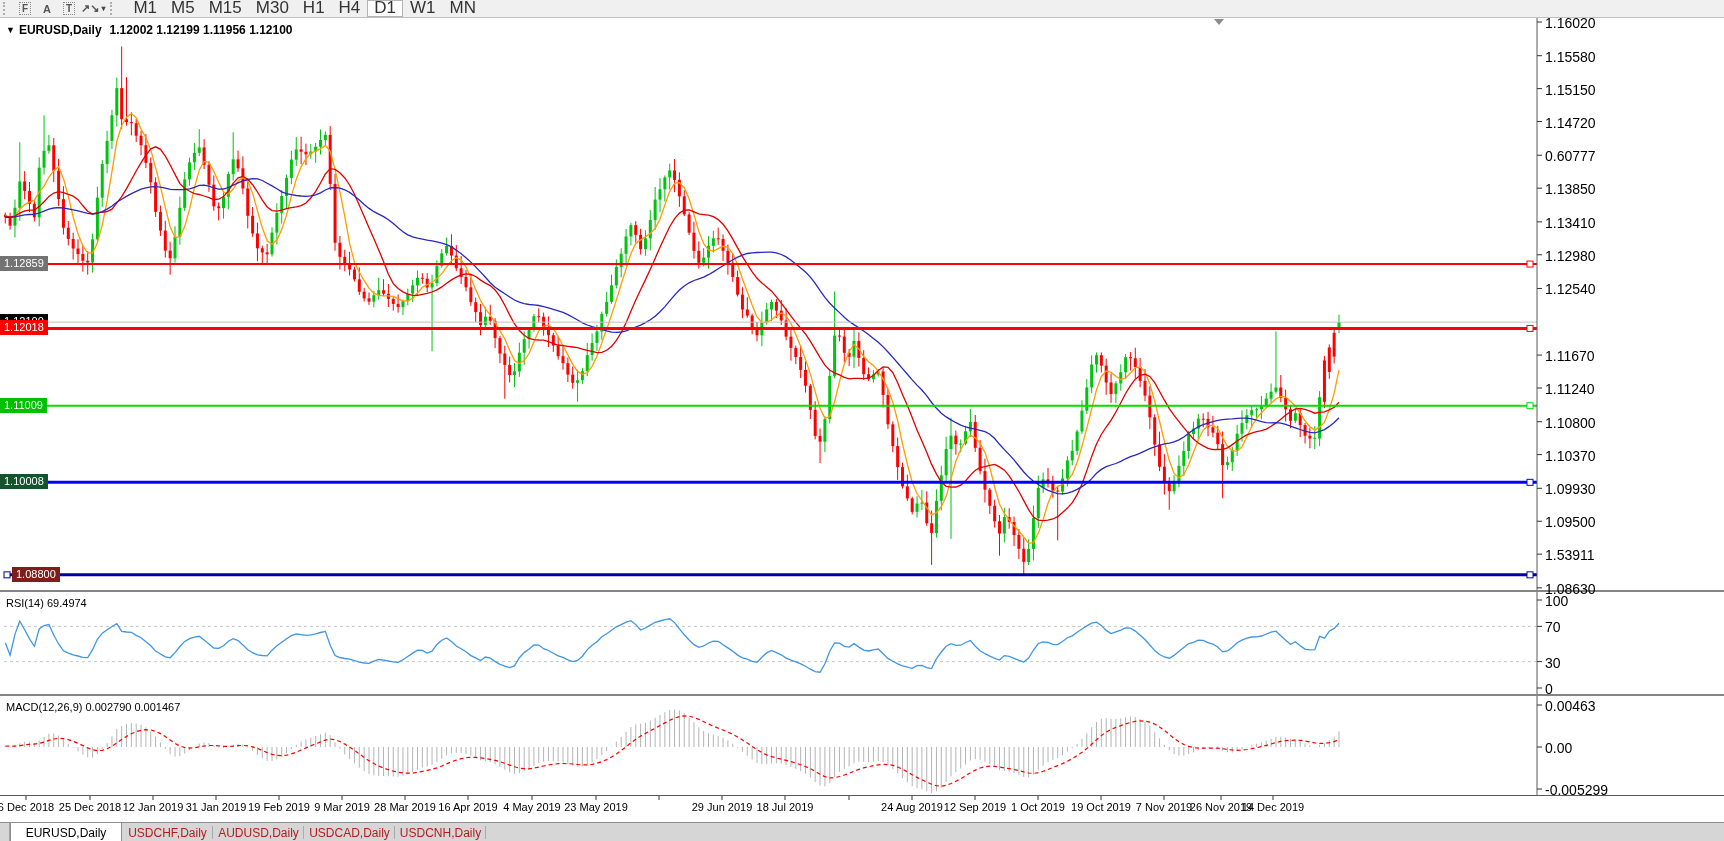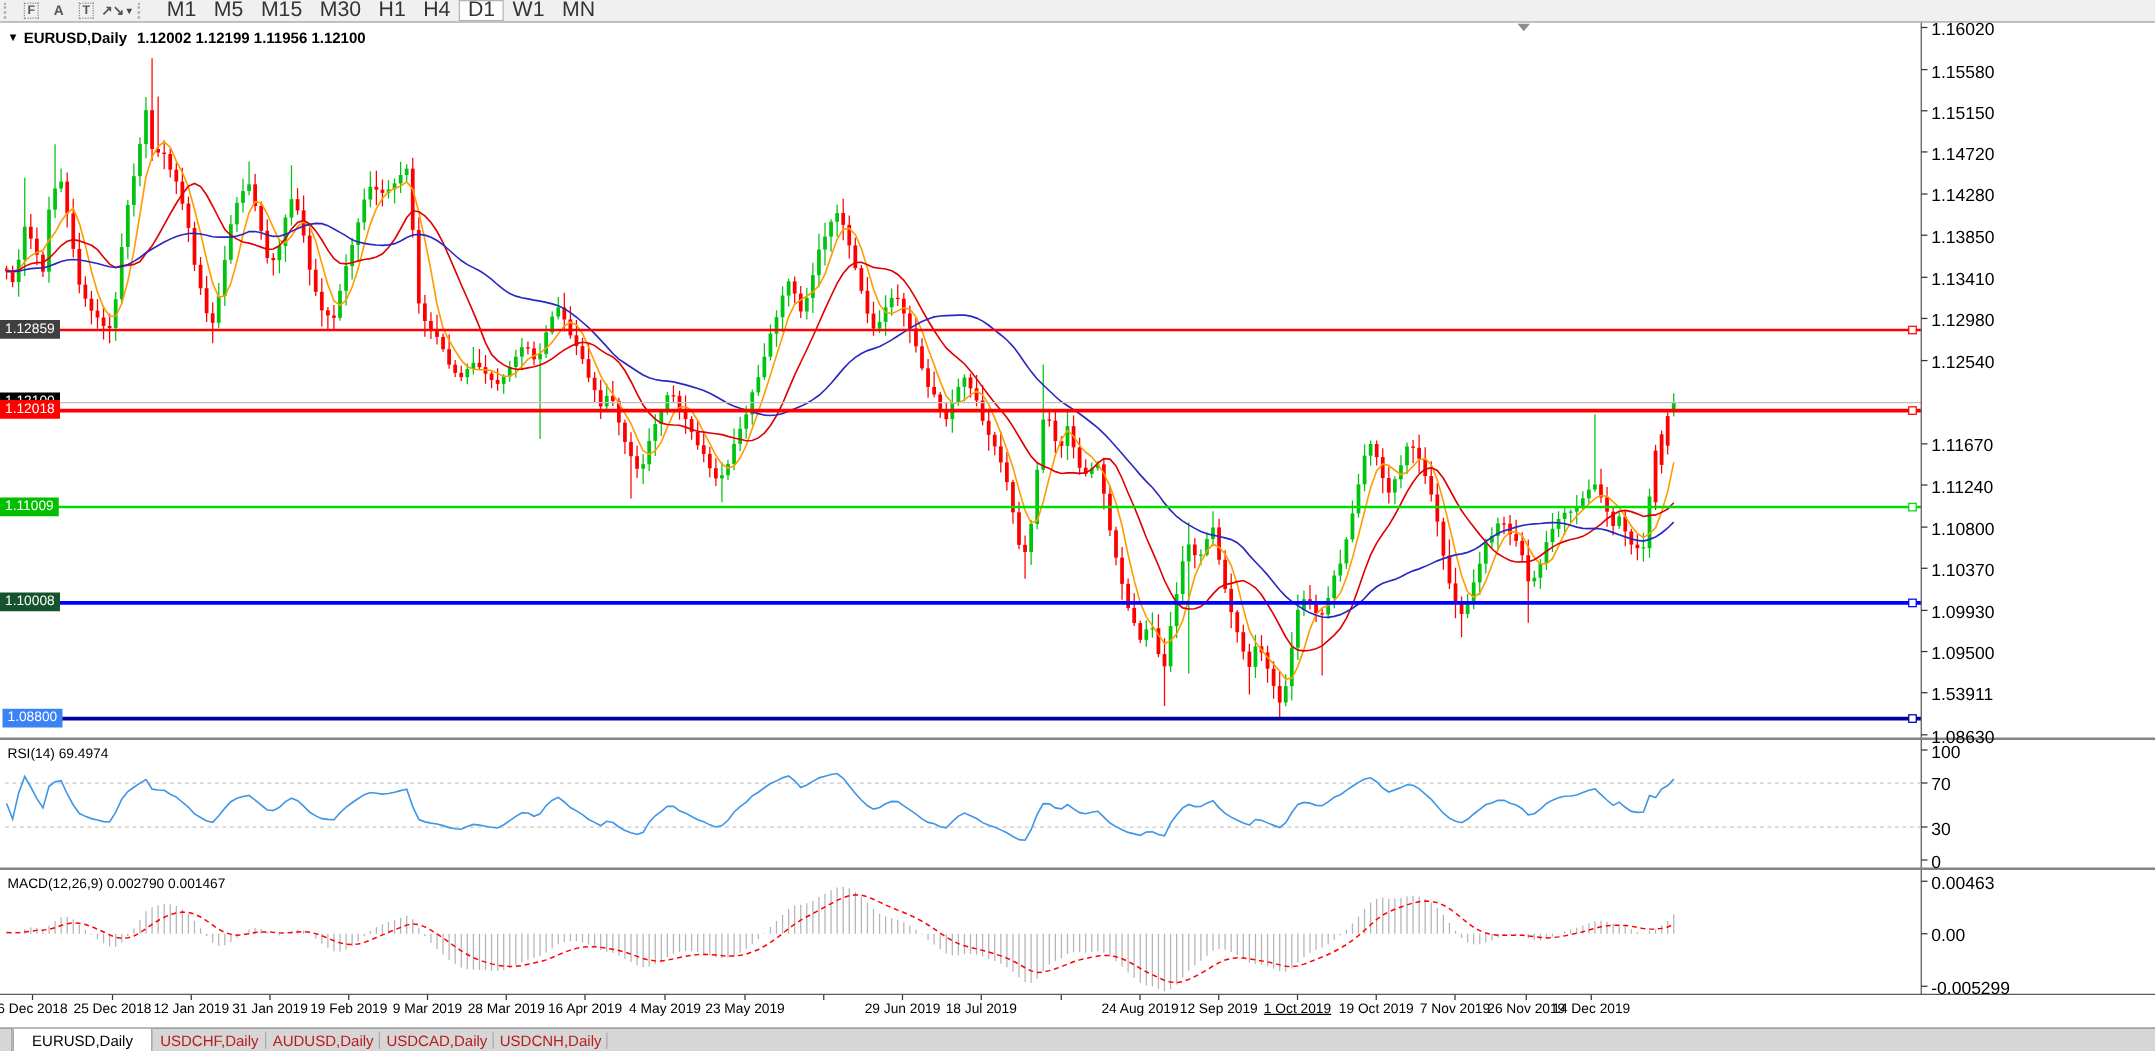--- a/index.html
+++ b/index.html
@@ -1006,21 +1006,21 @@
 </div>
 <div class="abs panel-title" style="left:6px;top:701px;">
   <span>MACD(12,26,9)</span>&nbsp;<span>0.002790</span>&nbsp;<span>0.001467</span>
 </div>
 
 <div id="labels-layer">
     <span class="abs tick-label" style="left: 1545px; top: 15px;">1.16020</span>
     <span class="abs tick-label" style="left: 1545px; top: 48.6908px;">1.15580</span>
     <span class="abs tick-label" style="left: 1545px; top: 81.6159px;">1.15150</span>
     <span class="abs tick-label" style="left: 1545px; top: 114.541px;">1.14720</span>
-    <span class="abs tick-label" style="left: 1545px; top: 148.232px;">1.14280</span>
+    <span class="abs tick-label" style="left: 1545px; top: 148.232px;">0.60777</span>
     <span class="abs tick-label" style="left: 1545px; top: 181.157px;">1.13850</span>
     <span class="abs tick-label" style="left: 1545px; top: 214.848px;">1.13410</span>
     <span class="abs tick-label" style="left: 1545px; top: 247.773px;">1.12980</span>
     <span class="abs tick-label" style="left: 1545px; top: 281.464px;">1.12540</span>
     <span class="abs tick-label" style="left: 1545px; top: 348.079px;">1.11670</span>
     <span class="abs tick-label" style="left: 1545px; top: 381.005px;">1.11240</span>
     <span class="abs tick-label" style="left: 1545px; top: 414.695px;">1.10800</span>
     <span class="abs tick-label" style="left: 1545px; top: 447.62px;">1.10370</span>
     <span class="abs tick-label" style="left: 1545px; top: 481.311px;">1.09930</span>
     <span class="abs tick-label" style="left: 1545px; top: 514.236px;">1.09500</span>
@@ -1042,31 +1042,31 @@
     <span class="abs date-label" style="left: 405px; top: 801px;">28 Mar 2019</span>
     <span class="abs date-label" style="left: 468px; top: 801px;">16 Apr 2019</span>
     <span class="abs date-label" style="left: 532px; top: 801px;">4 May 2019</span>
     <span class="abs date-label" style="left: 596px; top: 801px;">23 May 2019</span>
     <span class="abs date-label" style="left: 659px; top: 848px;">11 Jun 2019</span>
     <span class="abs date-label" style="left: 722px; top: 801px;">29 Jun 2019</span>
     <span class="abs date-label" style="left: 785px; top: 801px;">18 Jul 2019</span>
     <span class="abs date-label" style="left: 871px; top: 801px; margin-top: 28px;">6 Aug 2019</span>
     <span class="abs date-label" style="left: 912px; top: 801px;">24 Aug 2019</span>
     <span class="abs date-label" style="left: 975px; top: 801px;">12 Sep 2019</span>
-    <span class="abs date-label" style="left: 1038px; top: 801px; text-decoration: underline;">1 Oct 2019</span>
+    <span class="abs date-label" style="left: 1038px; top: 801px;">1 Oct 2019</span>
     <span class="abs date-label" style="left: 1101px; top: 801px;">19 Oct 2019</span>
     <span class="abs date-label" style="left: 1164px; top: 801px;">7 Nov 2019</span>
     <span class="abs date-label" style="left: 1221px; top: 801px;">26 Nov 2019</span>
     <span class="abs date-label" style="left: 1273px; top: 801px;">14 Dec 2019</span>
-    <span class="abs badge" style="left: 0px; top: 256.038px; background: #404040;">1.12859</span>
+    <span class="abs badge" style="left: 0px; top: 256.038px; background: #737373;">1.12859</span>
     <span class="abs badge" style="left: 0px; top: 314.154px; background: rgb(0, 0, 0);">1.12100</span>
     <span class="abs badge" style="left: 0px; top: 320.433px; background: rgb(255, 0, 0);">1.12018</span>
     <span class="abs badge" style="left: 0px; top: 397.692px; background: rgb(0, 192, 0);">1.11009</span>
     <span class="abs badge" style="left: 0px; top: 474.339px; background: #14532d;">1.10008</span>
-    <span class="abs badge" style="left: 2px; top: 566.835px; background: #3b82f6;">1.08800</span>
+    <span class="abs badge" style="left: 12px; top: 566.835px; background: #7f1d1d;">1.08800</span>
   </div>
 
 <div class="tabbar">
   <span class="tab-stub"></span>
   <span id="tabs-host" style="display:flex;">
       <span class="tab active">EURUSD,Daily</span>
       <span class="tab">USDCHF,Daily</span>
       <span class="tab">AUDUSD,Daily</span>
       <span class="tab">USDCAD,Daily</span>
       <span class="tab">USDCNH,Daily</span>

